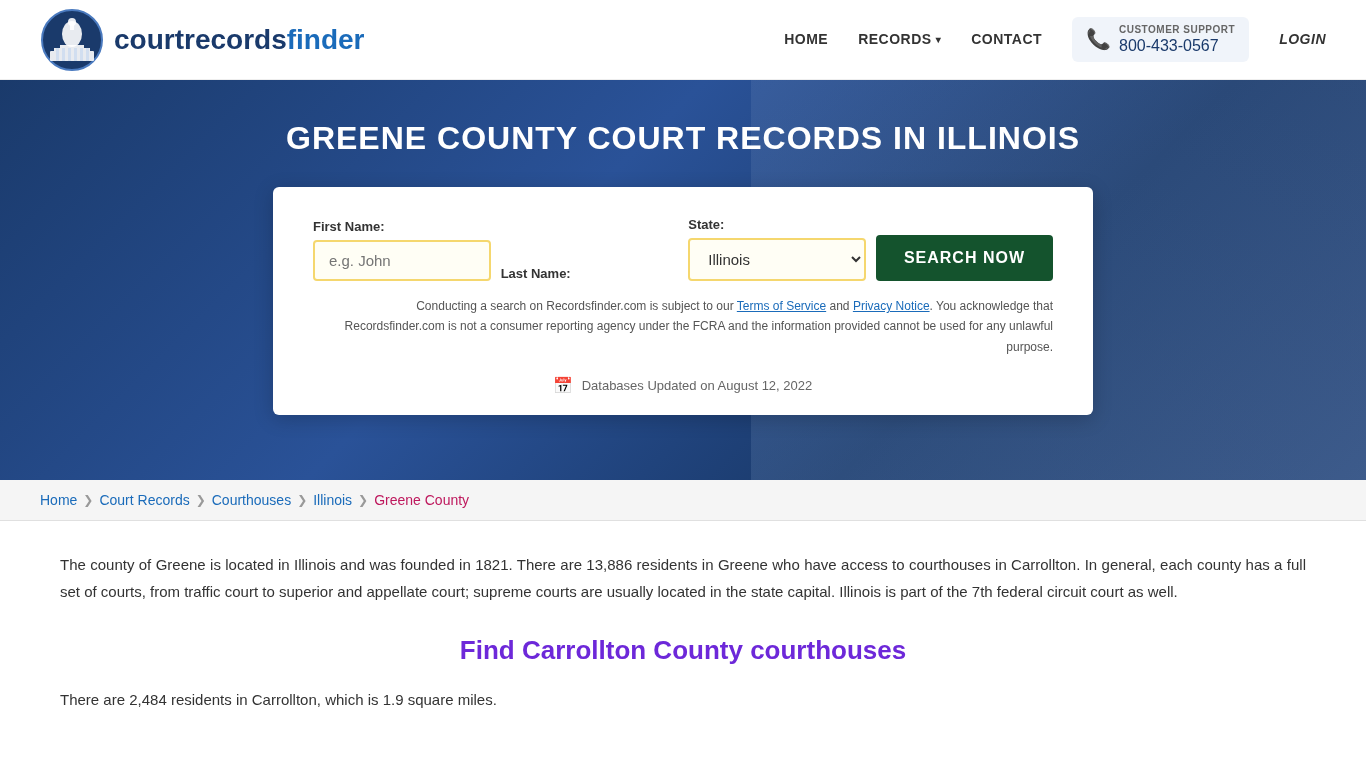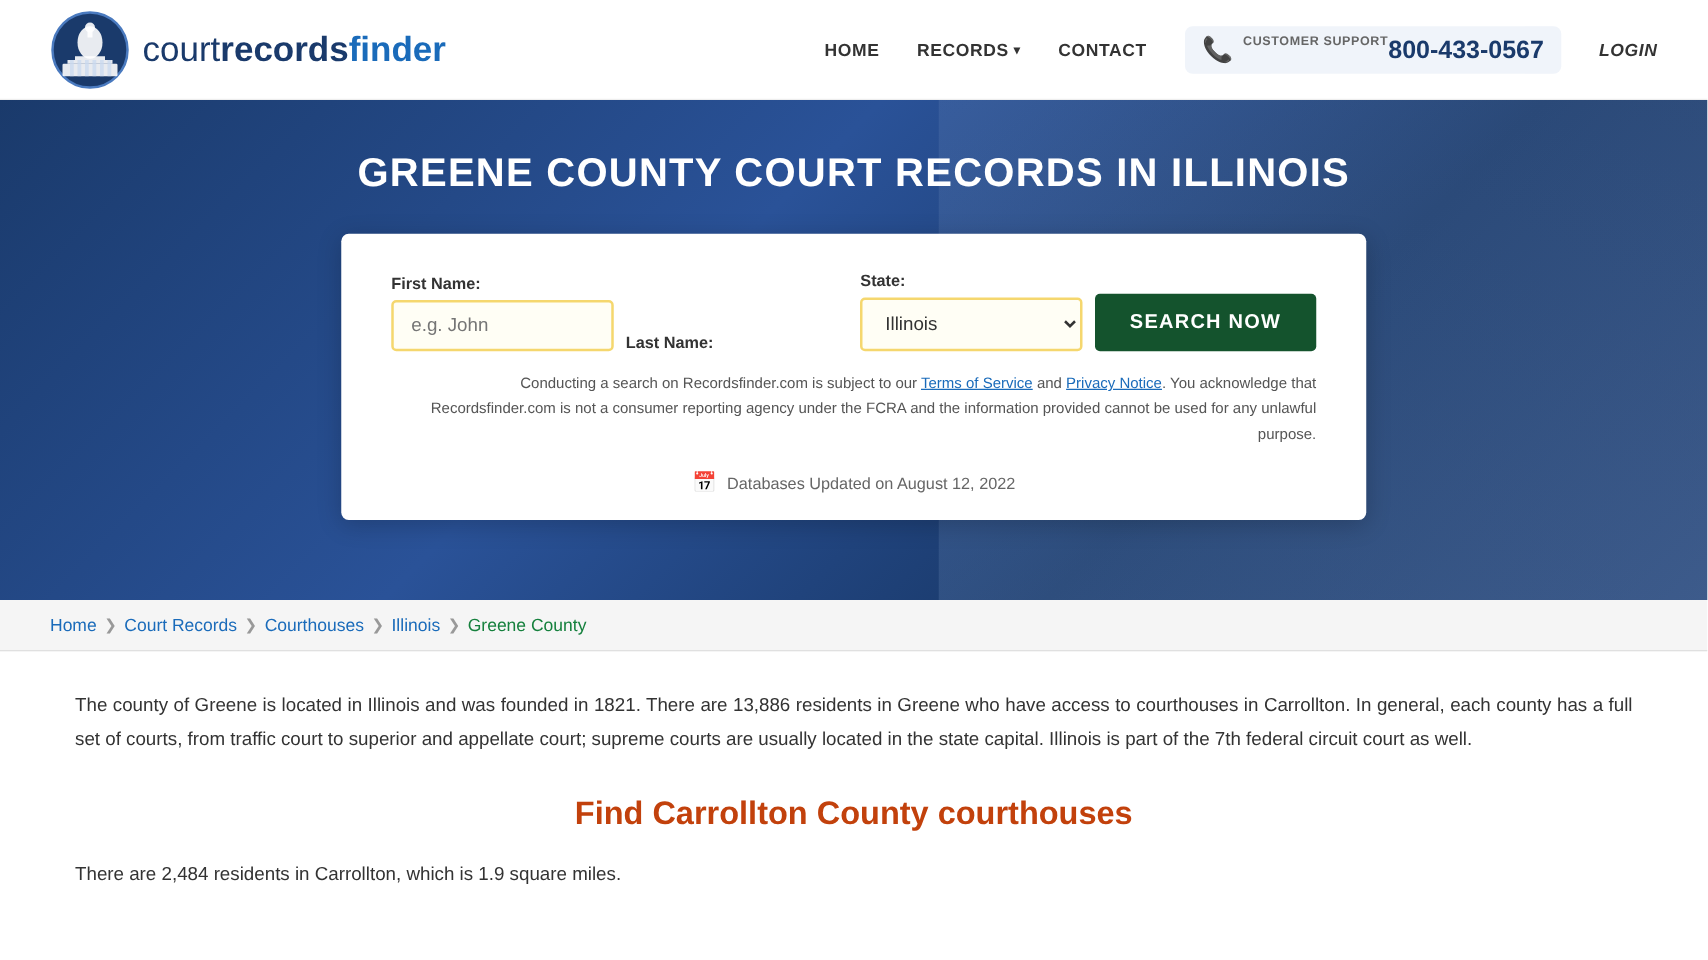--- a/index.html
+++ b/index.html
@@ -27,21 +27,21 @@
     }
     .logo-text {
       font-size: 28px;
       color: #1a3a6b;
     }
     .logo-text span.bold {
       font-weight: 900;
       color: #1a3a6b;
     }
     .logo-text span.light {
-      font-weight: 400;
+      font-weight: 700;
       color: #1a3a6b;
       margin-top: 48px;
     }
     .logo-text span.finder {
       font-weight: 900;
       color: #1a6bba;
     }
     .nav {
       display: flex;
       align-items: center;
@@ -70,32 +70,32 @@
       background: #f0f4fa;
       border-radius: 6px;
       padding: 6px 14px;
     }
     .support-icon {
       font-size: 20px;
       color: #1a6bba;
     }
     .support-text {
       display: flex;
-      flex-direction: row;
+      flex-direction: column;
       line-height: 1.3;
     }
     .support-label {
       font-size: 10px;
       color: #666;
       font-weight: 600;
       letter-spacing: 0.5px;
     }
     .support-number {
-      font-size: 20px;
-      font-weight: 700;
+      font-size: 16px;
+      font-weight: 400;
       color: #1a3a6b;
     }
     .login-btn {
       font-size: 14px;
       font-weight: 700;
       color: #333;
       text-decoration: none;
       letter-spacing: 0.5px;
       cursor: pointer;
       font-style: italic;
@@ -225,39 +225,39 @@
     .breadcrumb-item {
       color: #1a6bba;
       text-decoration: none;
       cursor: pointer;
     }
     .breadcrumb-separator {
       color: #999;
       font-size: 12px;
     }
     .breadcrumb-current {
-      color: #15803d;
+      color: #be185d;
     }
 
     
     .content {
       padding: 30px 60px 40px;
       max-width: 1366px;
     }
     .intro-text {
       font-size: 15px;
       line-height: 1.8;
       color: #333;
       margin-bottom: 30px;
       text-align: justify;
     }
     .section-title {
       font-size: 26px;
       font-weight: 700;
-      color: #c2410c;
+      color: #6d28d9;
       text-align: center;
       margin-bottom: 20px;
     }
     .sub-text {
       font-size: 15px;
       line-height: 1.8;
       color: #333;
     }
   </style>
 </head>

